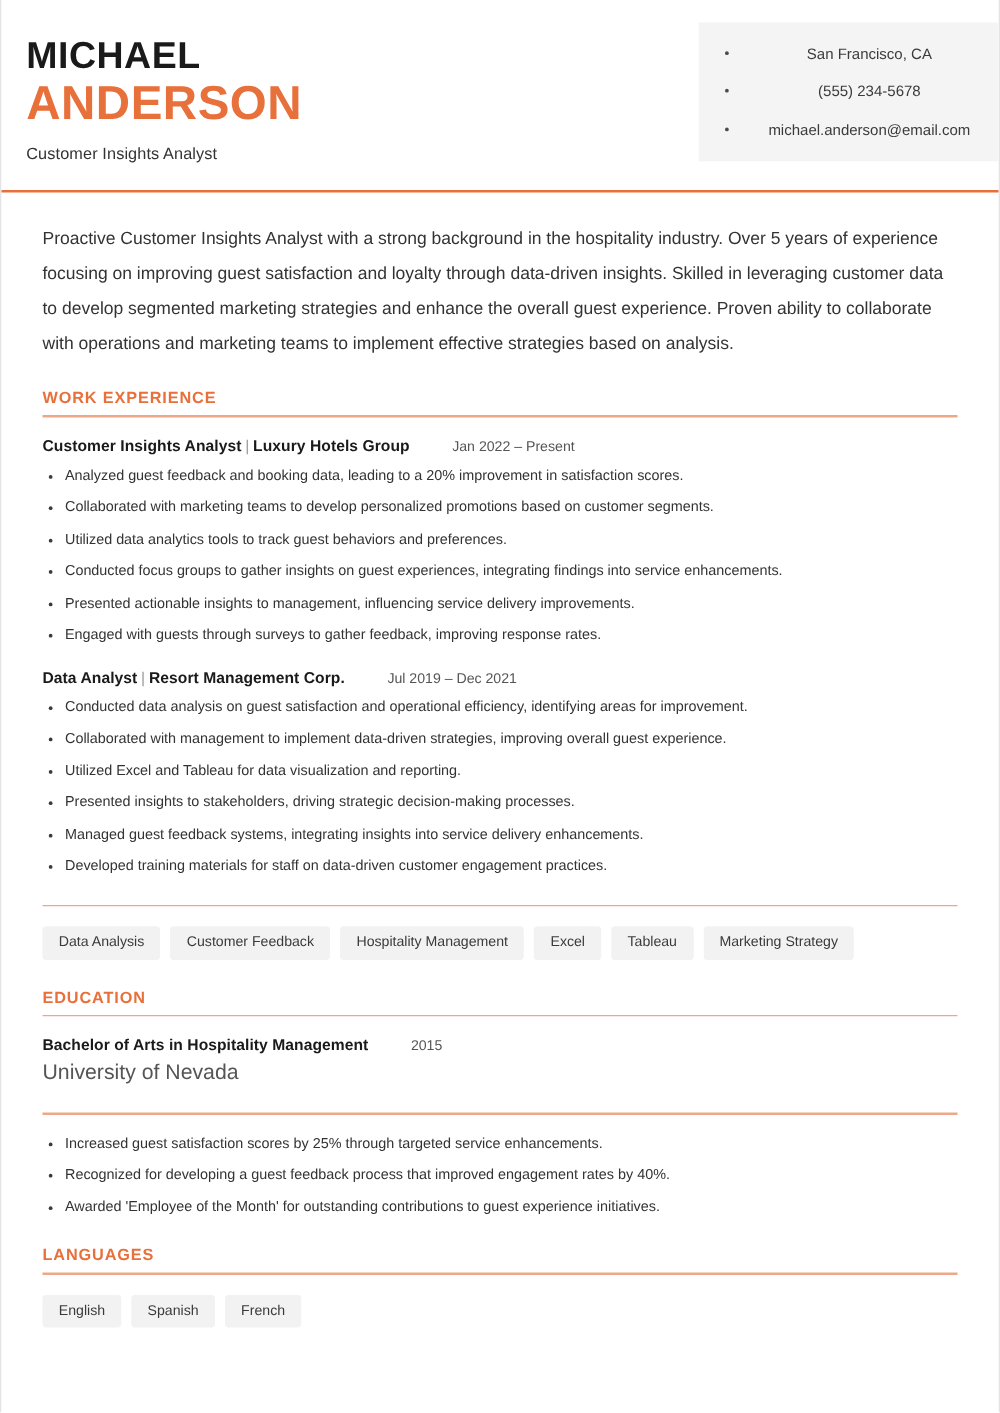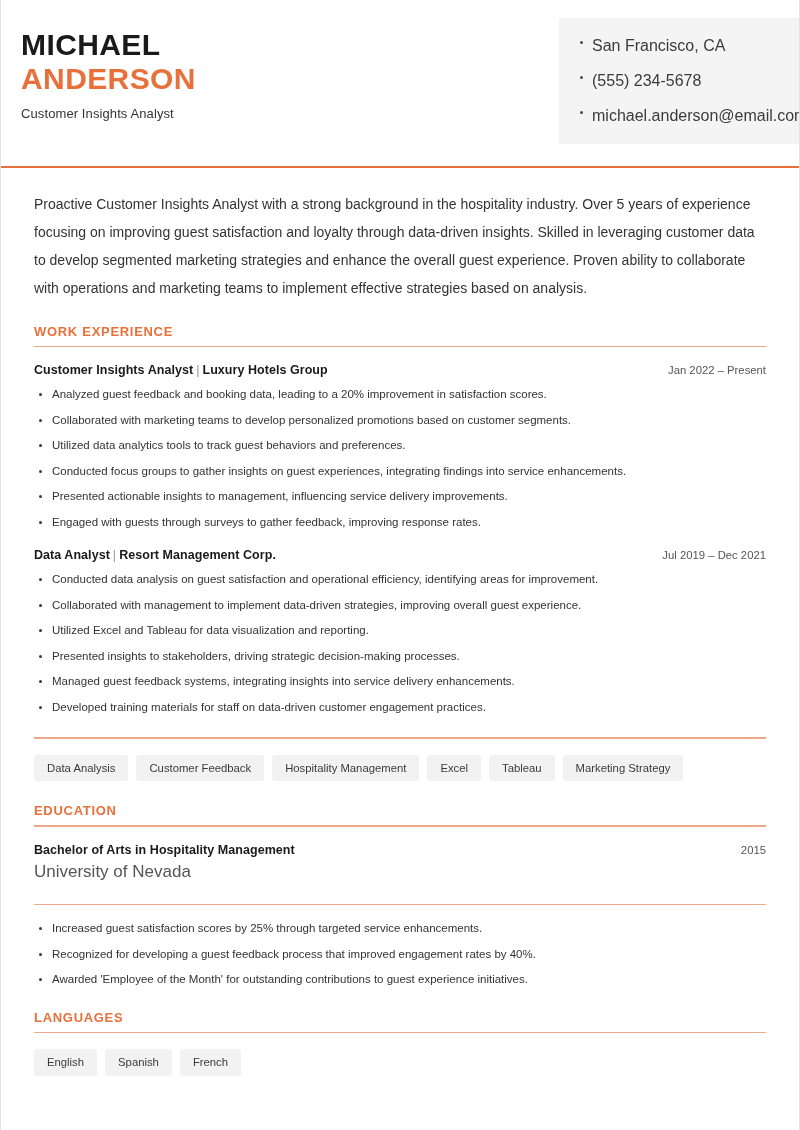--- a/index.html
+++ b/index.html
@@ -36,21 +36,21 @@
   }
   .name-first {
     font-size: 30px;
     font-weight: bold;
     letter-spacing: 0.4px;
     color: #1a1a1a;
     line-height: 1.12;
     margin: 0;
   }
   .name-last {
-    font-size: 30px;
+    font-size: 38px;
     font-weight: bold;
     letter-spacing: 0.4px;
     color: #e8703a;
     line-height: 1.12;
     margin: 0;
   }
   .job-title {
     font-size: 13px;
     color: #333333;
     margin-top: 11px;
@@ -64,25 +64,26 @@
     margin-top: 0px;
     align-self: flex-start;
   }
   .contact-list {
     list-style: none;
     margin: 0;
     padding: 0;
   }
   .contact-list li {
     position: relative;
-    font-size: 16px;
+    font-size: 12px;
     color: #3b3b3b;
     padding-left: 15px;
     margin-bottom: 16px;
     line-height: 1.2;
+    text-align: center;
   }
   .contact-list li:last-child { margin-bottom: 0; }
   .contact-list li::before {
     content: "";
     position: absolute;
     left: 3px;
     top: 5px;
     width: 3px;
     height: 3px;
     border-radius: 50%;
@@ -121,22 +122,22 @@
   .section-rule {
     height: 1.5px;
     background: #efa887;
     width: 100%;
     margin-bottom: 16px;
   }
 
   .entry { margin-bottom: 6px; }
   .entry-head {
     display: flex;
-    justify-content: space-between;
     align-items: baseline;
+    gap: 20px;
   }
   .entry-title {
     font-size: 12.5px;
     font-weight: bold;
     color: #1a1a1a;
     letter-spacing: 0.05px;
   }
   .entry-title .sep {
     font-weight: normal;
     color: #9a9a9a;

